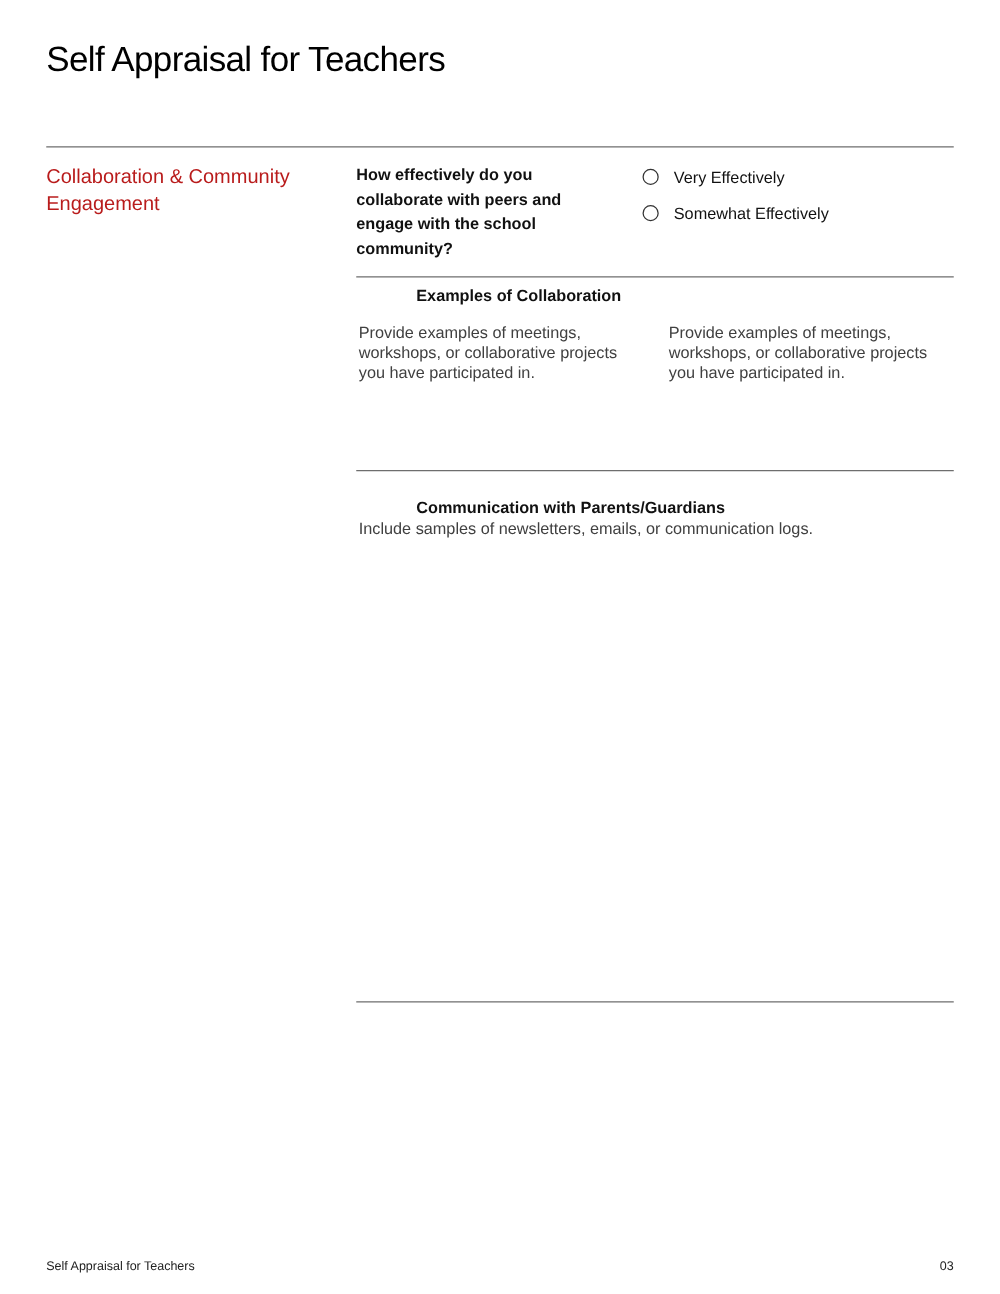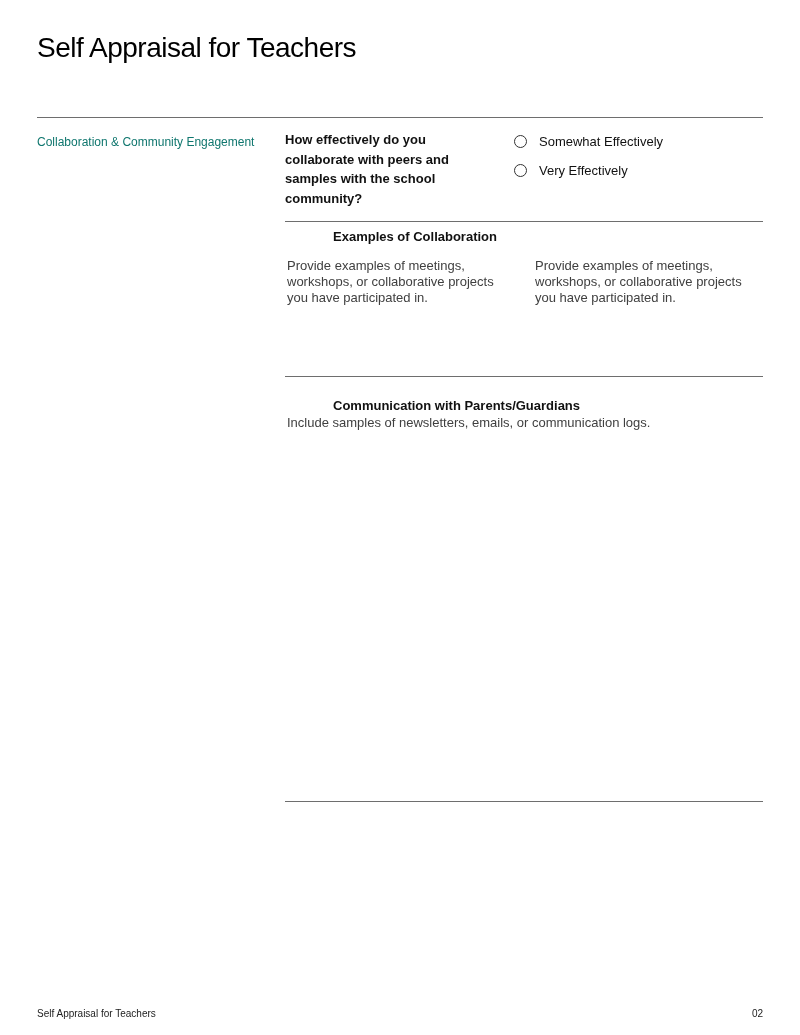--- a/index.html
+++ b/index.html
@@ -34,24 +34,24 @@
   .rule-top { left: 37px; width: 726px; top: 117px; }
   .rule-q   { left: 285px; width: 478px; top: 221px; }
   .rule-ex  { left: 285px; width: 478px; top: 376px; }
   .rule-cm  { left: 285px; width: 478px; top: 801px; }
 
   .section-title {
     position: absolute;
     left: 37px;
     top: 131px;
     width: 240px;
-    font-size: 12px;
+    font-size: 16px;
     line-height: 22px;
     font-weight: 400;
-    color: #0f766e;
+    color: #b91c1c;
     margin: 0;
   }
   .question {
     position: absolute;
     left: 285px;
     top: 130px;
     width: 200px;
     font-size: 13px;
     line-height: 19.7px;
     font-weight: 700;
@@ -137,42 +137,42 @@
 </style>
 </head>
 <body>
 
 <h1 class="page-title">Self Appraisal for Teachers</h1>
 
 <div class="rule rule-top"></div>
 
 <h2 class="section-title">Collaboration &amp; Community Engagement</h2>
 
-<div class="question">How effectively do you collaborate with peers and samples with the school community?</div>
+<div class="question">How effectively do you collaborate with peers and engage with the school community?</div>
 
 <div class="options">
   <div class="option">
     <span class="radio"></span>
-    <span class="option-label">Somewhat Effectively</span>
+    <span class="option-label">Very Effectively</span>
   </div>
   <div class="option">
     <span class="radio"></span>
-    <span class="option-label">Very Effectively</span>
+    <span class="option-label">Somewhat Effectively</span>
   </div>
 </div>
 
 <div class="rule rule-q"></div>
 
 <h3 class="sub-heading sub-ex">Examples of Collaboration</h3>
 
 <div class="textbox ex-left">Provide examples of meetings, workshops, or collaborative projects you have participated in.</div>
 <div class="textbox ex-right">Provide examples of meetings, workshops, or collaborative projects you have participated in.</div>
 
 <div class="rule rule-ex"></div>
 
 <h3 class="sub-heading sub-cm">Communication with Parents/Guardians</h3>
 
 <div class="textbox cm-box">Include samples of newsletters, emails, or communication logs.</div>
 
 <div class="rule rule-cm"></div>
 
 <div class="footer-left">Self Appraisal for Teachers</div>
-<div class="footer-right">02</div>
+<div class="footer-right">03</div>
 
 </body></html>

